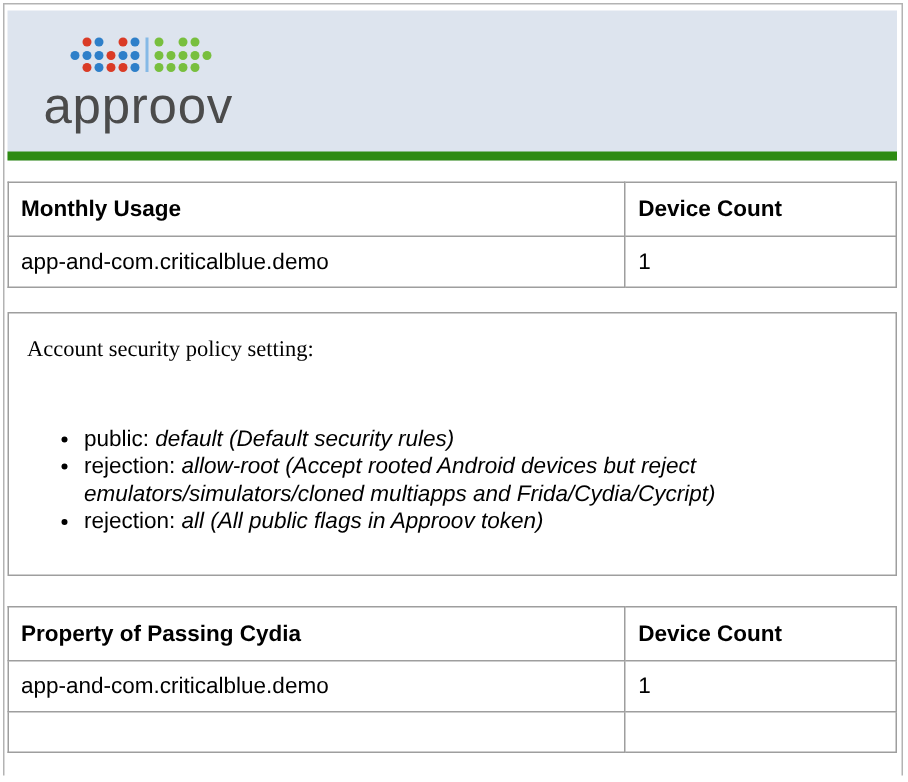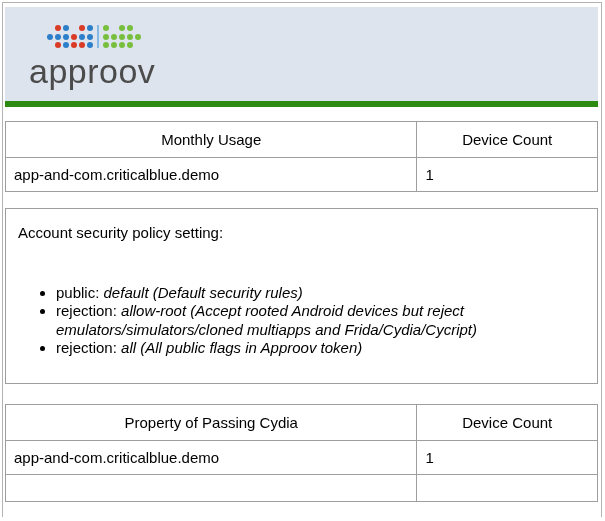--- a/index.html
+++ b/index.html
@@ -66,37 +66,37 @@
     font-size: 15px;
     table-layout: fixed;
   }
   table.data-table th,
   table.data-table td {
     border: 1px solid var(--border, #9e9e9e);
     overflow: hidden;
     white-space: nowrap;
   }
   table.data-table th {
-    font-weight: normal;
-    text-align: center;
+    font-weight: bold;
+    text-align: left;
     padding: 9px 8px;
   }
   table.data-table td { padding: 8px; text-align: left; }
   col.col-name  { width: 69.5%; }
   col.col-count { width: 30.5%; }
   tr.partial-row td { padding: 0; height: 26px; }
   
   .policy-box {
     box-sizing: border-box;
     border: 1px solid var(--border, #9e9e9e);
     margin: 16px 0 20px 0;
     padding: 12px;
     font-size: 15px;
   }
-  .policy-box p { margin: 3px 0 0 0; line-height: 1.2; }
+  .policy-box p { margin: 3px 0 0 0; line-height: 1.2; font-family: Liberation Serif, serif; }
   .policy-box ul {
     margin: 42px 0 14px 0;
     padding-left: 38px;
     line-height: 1.22;
   }
   .policy-box li { margin: 0; }
   .policy-box li i { font-style: italic; }
 </style>
 </head>
 <body style="--banner-bg: #dde4ee; --banner-bar: #2e8b12; --border: #9e9e9e; --text: #000000; --wordmark: #4b4b4b; --logo-red: #da3b26; --logo-blue: #2e7fc9; --logo-green: #78bf3e; --logo-divider: #85b9e6;">

